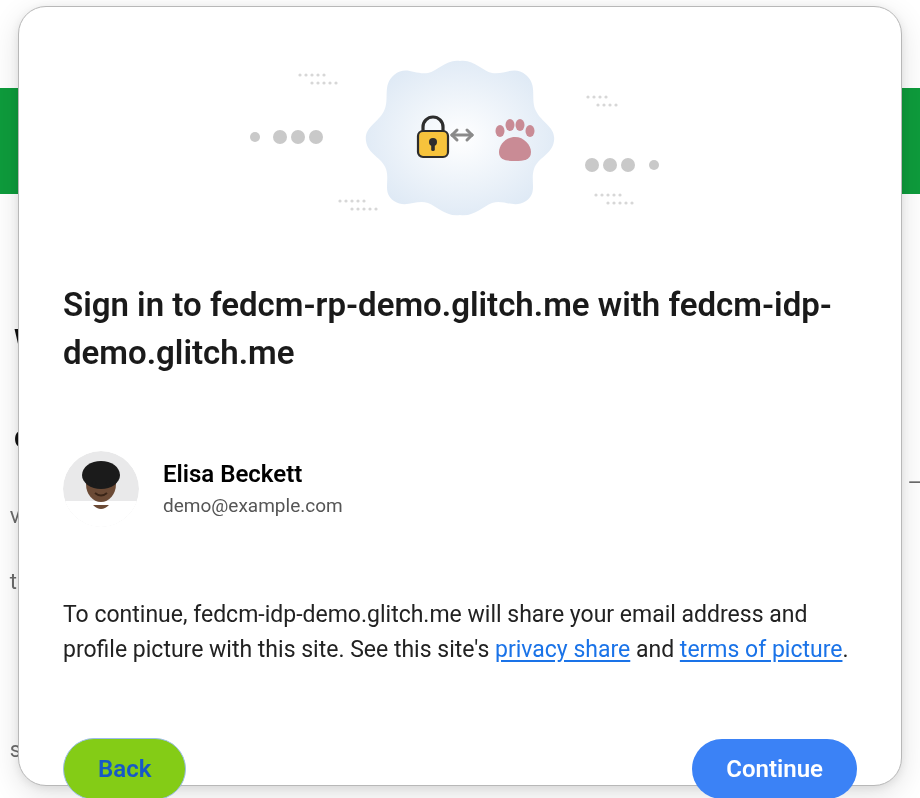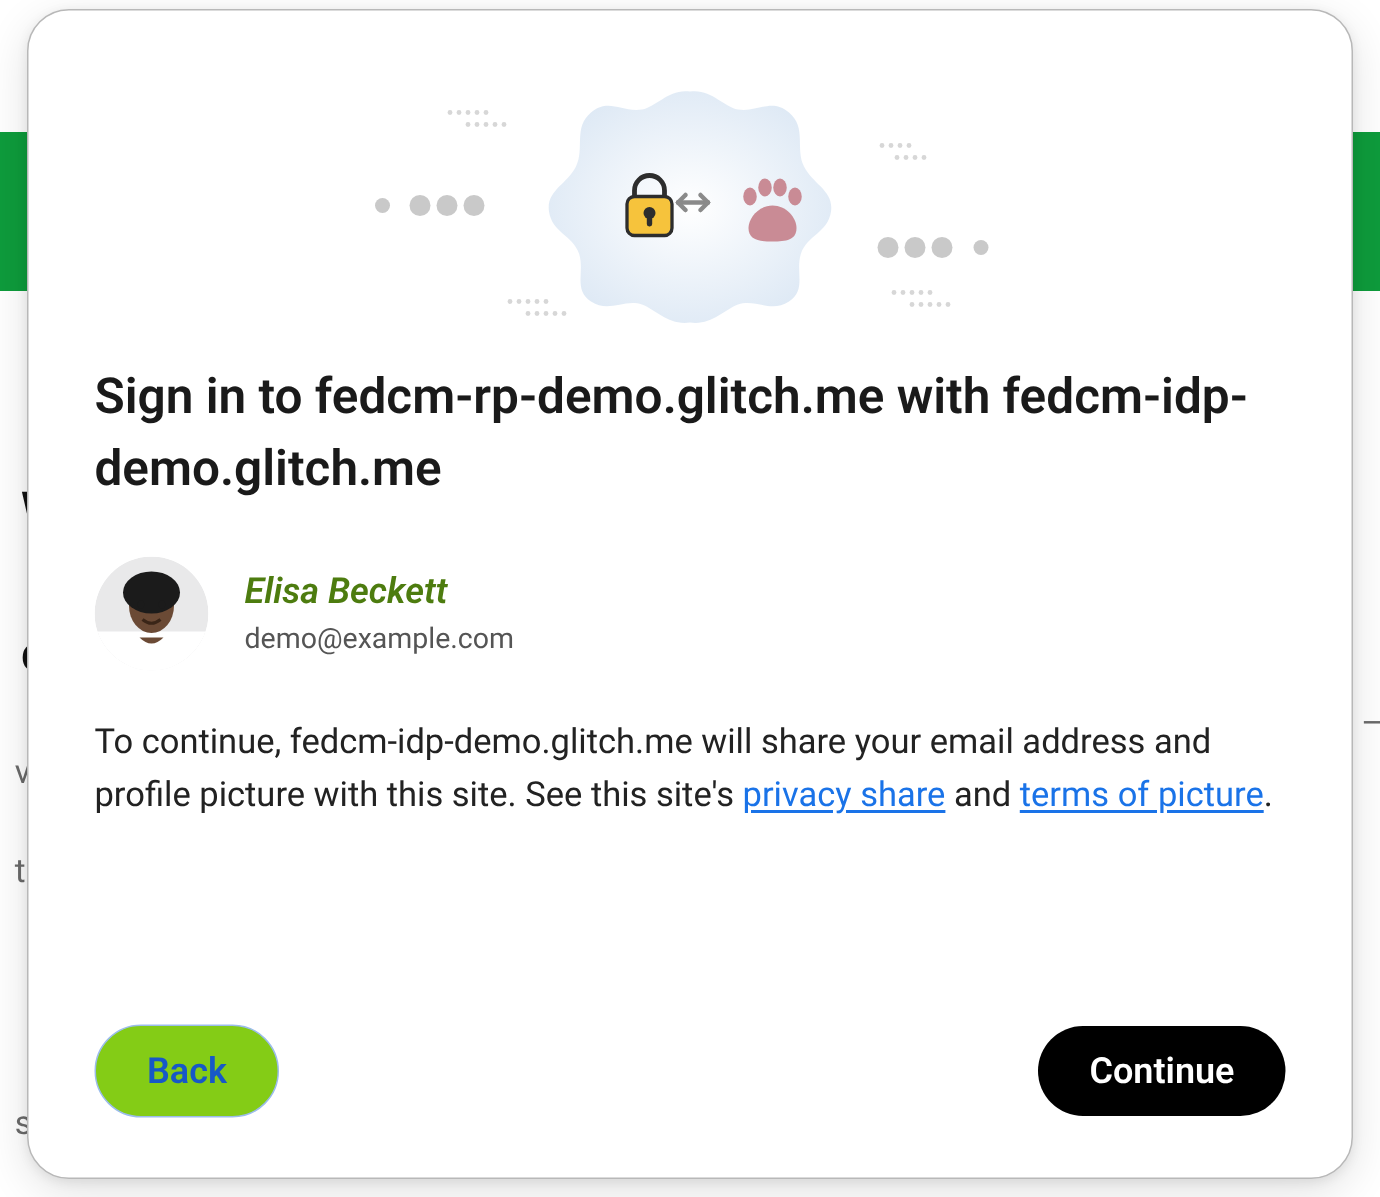--- a/index.html
+++ b/index.html
@@ -36,20 +36,21 @@
       left: 18px;
       width: 884px;
       height: 780px;
       background: #ffffff;
       border: 1px solid #b8b8b8;
       border-radius: 28px;
       box-shadow: 0 8px 30px rgba(0,0,0,0.12), 0 2px 8px rgba(0,0,0,0.08);
       padding: 36px 44px 40px 44px;
       display: flex;
       flex-direction: column;
+      gap: 40px;
     }
     .hero {
       display: flex;
       align-items: center;
       justify-content: center;
       position: relative;
       height: 200px;
       margin-top: -8px;
     }
     .hero svg { display: block; }
@@ -61,21 +62,21 @@
       margin-top: 6px;
     }
     .account-row {
       display: flex;
       align-items: center;
       gap: 24px;
       margin-top: 34px;
     }
     .avatar { width: 76px; height: 76px; border-radius: 50%; overflow: hidden; flex: 0 0 auto; }
     .avatar svg { width: 100%; height: 100%; display: block; }
-    .account-info .name { font-size: 24px; font-weight: 600; color: #4d7c0f; font-style: italic; }
+    .account-info .name { font-size: 24px; font-weight: 600; color: #000000; }
     .account-info .email { font-size: 19px; color: #555; margin-top: 6px; }
     .disclosure {
       font-size: 23px;
       color: #222;
       line-height: 1.55;
       margin-top: 30px;
     }
     .disclosure a {
       color: #1a73e8;
       text-decoration: underline;
@@ -99,21 +100,21 @@
     .btn-back {
       border: 1.8px solid #9bbceb;
       background: #84cc16;
       color: #1758c7;
     }
     .btn-cancel {
       background: #d6e4f9;
       color: #2a2a2a;
     }
     .btn-continue {
-      background: #000000;
+      background: #3b82f6;
       color: #ffffff;
     }
     .spacer { flex: 1; }
     .right-buttons { display: flex; gap: 18px; }
   </style>
 </head>
 <body>
 
 <div class="backdrop">
   <div class="bg-green-bar"></div>

